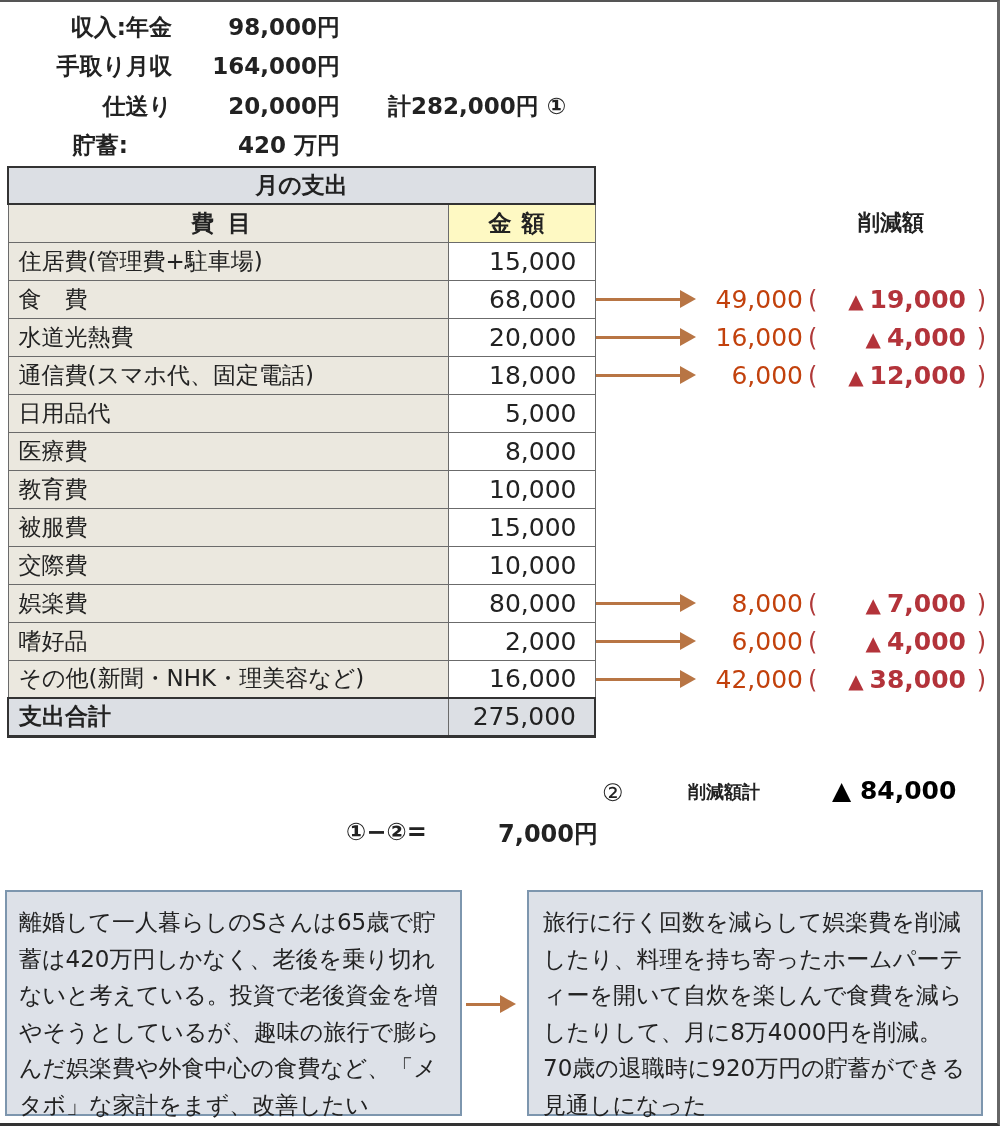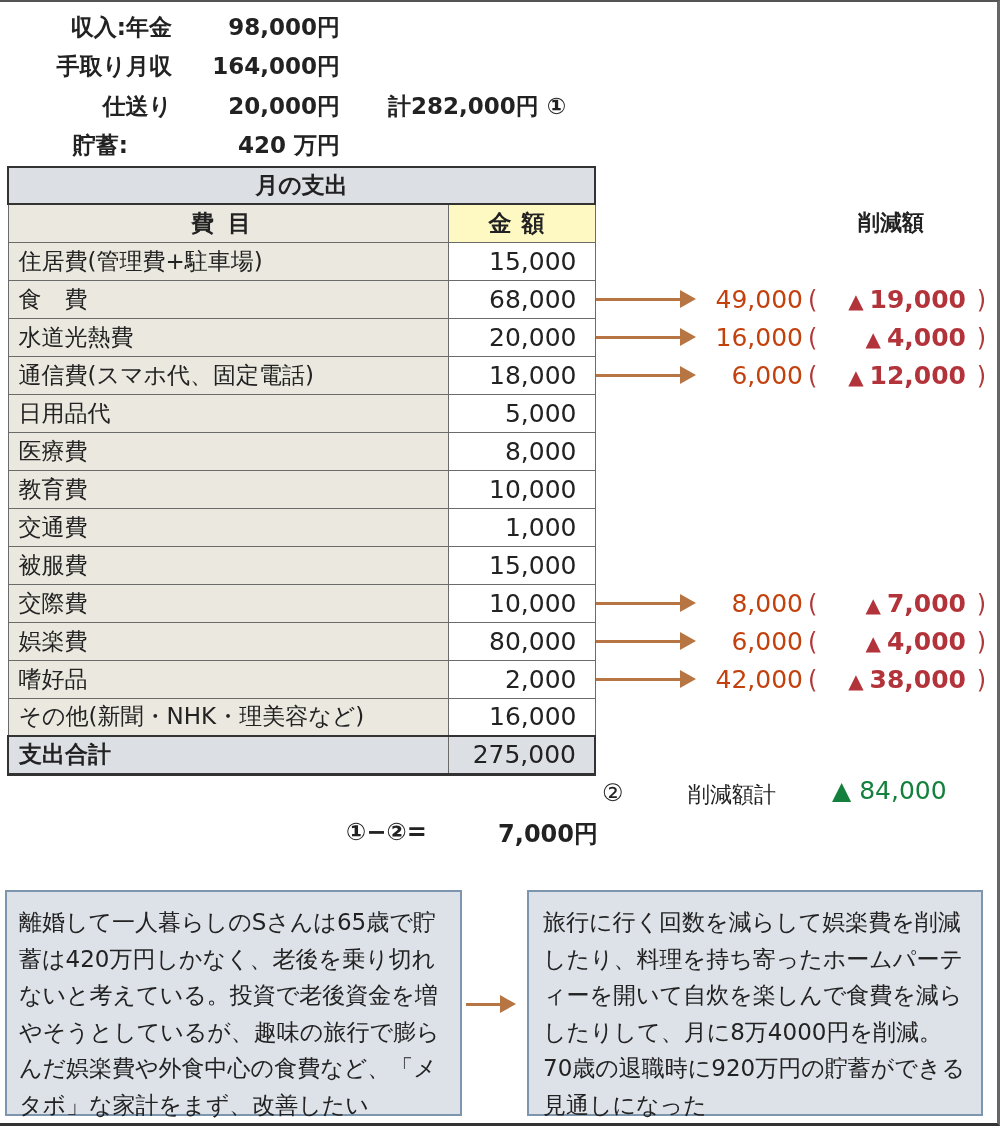--- a/index.html
+++ b/index.html
@@ -37,22 +37,22 @@
     .red-hdr { position: absolute; left: 858px; top: 208px; font-size: 22px; font-weight: bold; }
     .red-row { position: absolute; left: 596px; height: 38px; width: 404px; }
     .arrow { position: absolute; left: 0; top: 17px; width: 86px; height: 3px; background: #b87544; }
     .arrow::after { content: ""; position: absolute; right: -14px; top: -8px; border-left: 16px solid #b87544; border-top: 9px solid transparent; border-bottom: 9px solid transparent; }
     .new-val { position: absolute; right: 197px; top: 0; line-height: 38px; font-size: 25px; color: #c2410c; }
     .paren-o { position: absolute; left: 212px; top: 0; line-height: 38px; font-size: 24px; color: #b03a3a; }
     .cut-val { position: absolute; right: 34px; top: 0; line-height: 38px; font-size: 25px; font-weight: bold; color: #b3333a; }
     .paren-c { position: absolute; right: 14px; top: 0; line-height: 38px; font-size: 24px; color: #b03a3a; }
     .tri { color: #b3333a; font-size: 20px; margin-right: 6px; }
 
-    .red-total-lbl { position: absolute; left: 688px; top: 780px; font-size: 22px; font-weight: normal; }
-    .red-total-val { position: absolute; left: 832px; top: 776px; font-size: 25px; font-weight: normal; color: #15803d; }
+    .red-total-lbl { position: absolute; left: 688px; top: 780px; font-size: 18px; font-weight: bold; }
+    .red-total-val { position: absolute; left: 832px; top: 776px; font-size: 25px; font-weight: bold; color: #000000; }
 
     
     .note { position: absolute; top: 890px; height: 226px; background: #dde1e8; border: 2px solid #7d96ae;
       font-size: 23px; line-height: 36.5px; padding: 12px 12px 0 12px; color: #222; }
     .note.left { left: 5px; width: 457px; }
     .note.right { left: 527px; width: 456px; padding-left: 14px; }
     .note-arrow { position: absolute; left: 466px; top: 1003px; width: 36px; height: 3px; background: #b87544; }
     .note-arrow::after { content: ""; position: absolute; right: -14px; top: -8px; border-left: 16px solid #b87544; border-top: 9px solid transparent; border-bottom: 9px solid transparent; }
   </style>
 </head>
@@ -115,24 +115,20 @@
       </tr>
   <tr>
         <td class="item">医療費</td>
         <td class="amt">8,000</td>
       </tr>
   <tr>
         <td class="item">教育費</td>
         <td class="amt">10,000</td>
       </tr>
   <tr>
-        <td class="item">交通費</td>
-        <td class="amt">1,000</td>
-      </tr>
-  <tr>
         <td class="item">被服費</td>
         <td class="amt">15,000</td>
       </tr>
   <tr>
         <td class="item">交際費</td>
         <td class="amt">10,000</td>
       </tr>
   <tr>
         <td class="item">娯楽費</td>
         <td class="amt">80,000</td>

